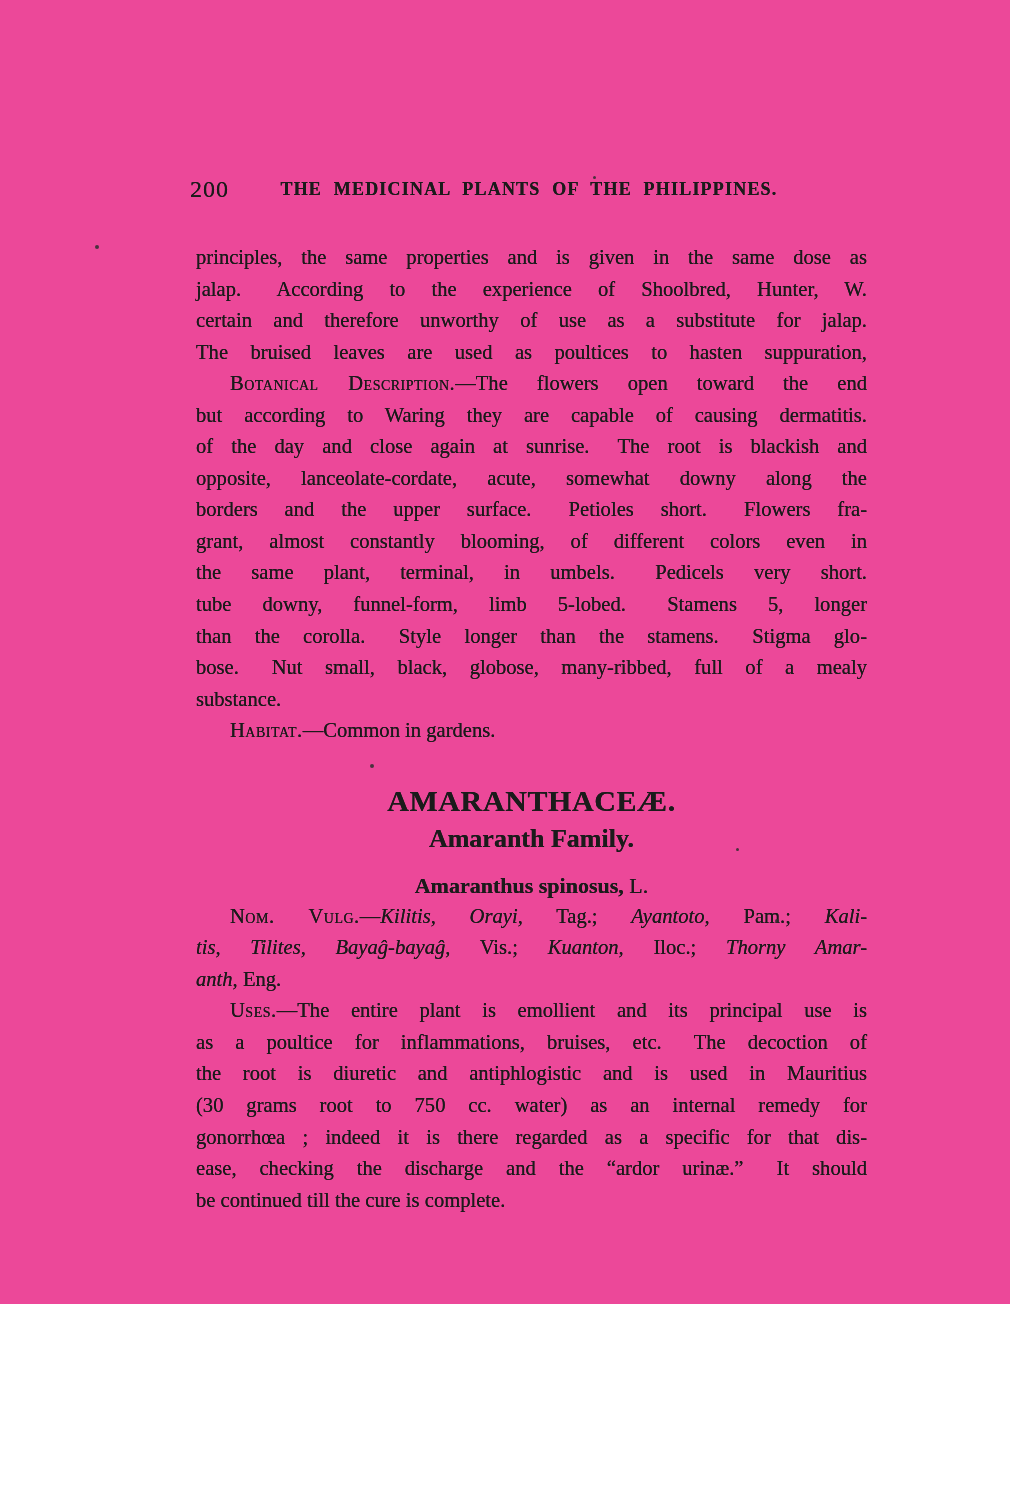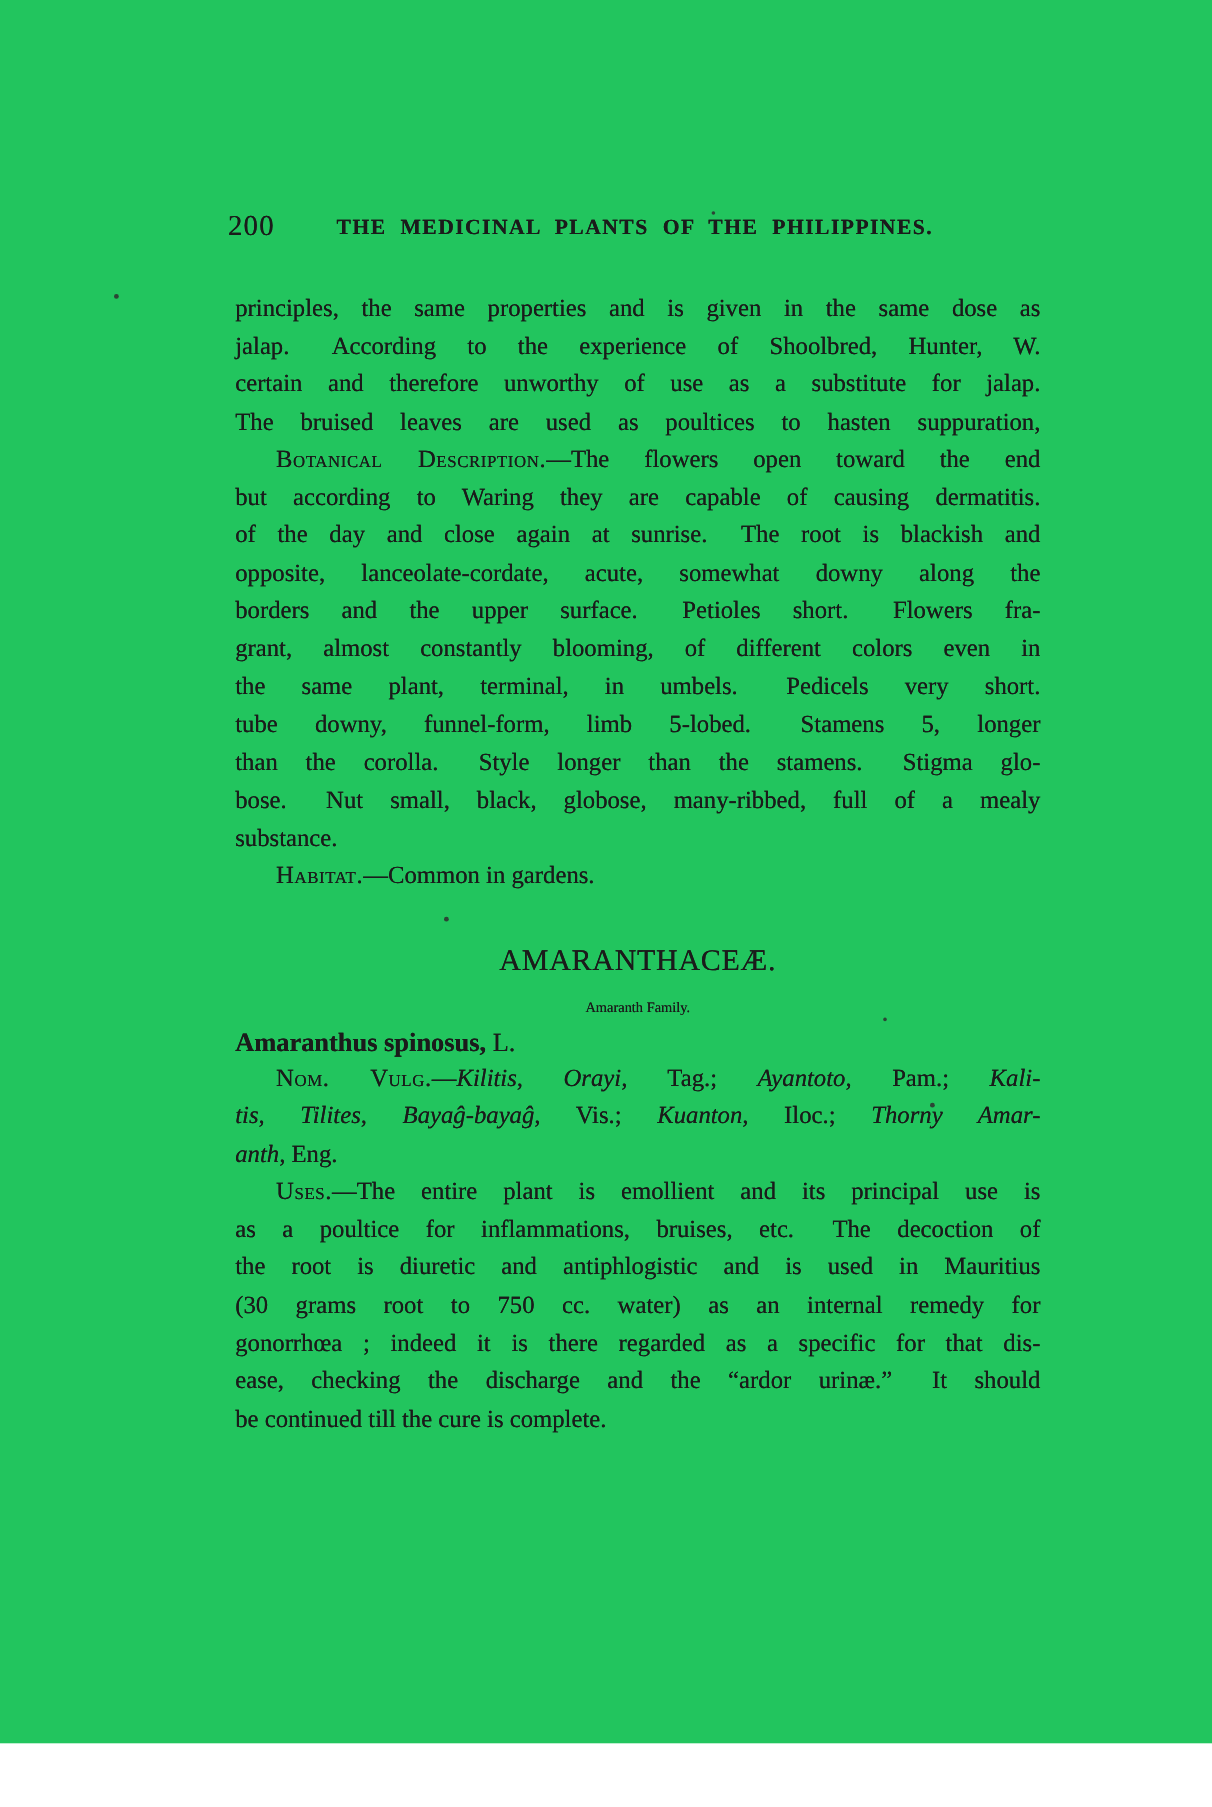--- a/index.html
+++ b/index.html
@@ -1,20 +1,20 @@
 <!DOCTYPE html>
 <html><head>
 <meta charset="utf-8">
 <style>
   html, body { margin: 0; padding: 0; background: #ffffff; }
   .page {
     position: relative;
     width: 1010px;
-    height: 1453px;
-    background: #22c55e;
+    height: 1304px;
+    background: #ec4899;
     font-family: "Liberation Serif", "DejaVu Serif", serif;
     color: #1b1b1b;
     overflow: hidden;
     text-shadow: 0 0 0.4px currentColor;
   }
   .hdr {
     position: absolute;
     left: 190px;
     top: 176px;
     width: 678px;
@@ -51,35 +51,35 @@
     text-align-last: justify;
   }
   .ln.end { text-align-last: left; }
   .ln.ind { text-indent: 34px; }
   .sc { font-variant: small-caps; letter-spacing: 0.5px; }
   .i  { font-style: italic; }
   .b  { font-weight: bold; }
   .h1 {
     margin-top: 38px;
     text-align: center;
-    font-weight: normal;
-    font-size: 25px;
+    font-weight: bold;
+    font-size: 30px;
     line-height: 32px;
     letter-spacing: 0.6px;
   }
   .h2 {
     margin-top: 9px;
     text-align: center;
-    font-weight: normal;
-    font-size: 12px;
+    font-weight: bold;
+    font-size: 26px;
     line-height: 26px;
   }
   .h3 {
-    margin-top: 3px;
-    text-align: left;
+    margin-top: 20px;
+    text-align: center;
     font-size: 22px;
     line-height: 28px;
   }
   .p-gap { margin-top: 1px; }
   .speck {
     position: absolute;
     background: #2e2e2e;
     border-radius: 50%;
     opacity: 0.85;
   }

